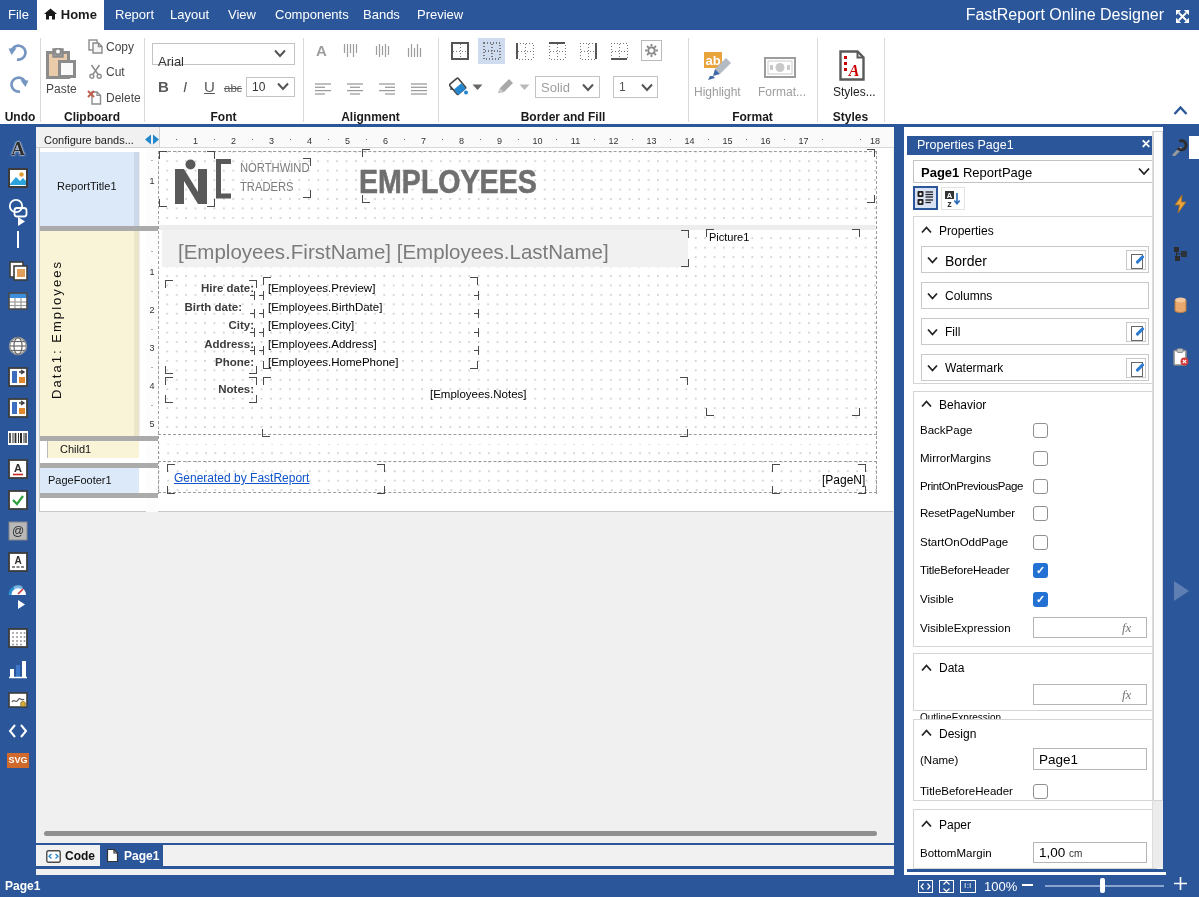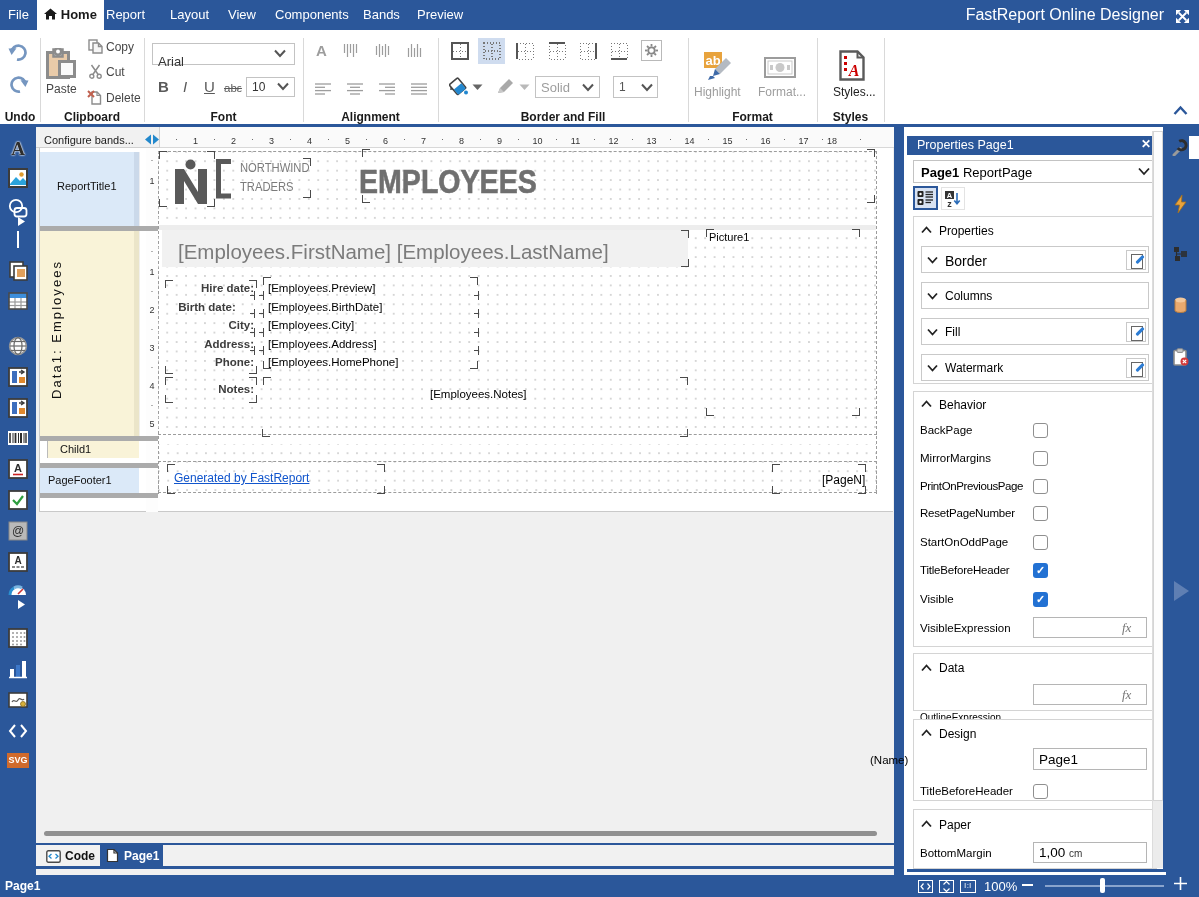--- a/index.html
+++ b/index.html
@@ -53,21 +53,21 @@
 .pgicon::after { content:""; position:absolute; left:8px; top:7px; width:10px; height:3px; background:#2c7cd4; transform:rotate(-45deg); border-radius:1px; }
 </style>
 </head>
 <body>
 
 <div class="abs" id="topbar"></div>
 <div class="tab" style="left:8px;">File</div>
 <div class="tab" id="hometab"><svg width="13" height="12" viewBox="0 0 13 12" style="vertical-align:-1px;">
       <path d="M6.5 0.5 L13 6 H11 V11.5 H8 V8 H5 V11.5 H2 V6 H0 Z" fill="#1a1a1a"></path>
     </svg> Home</div>
-<div class="tab" style="left:106px;">Report</div>
+<div class="tab" style="left:115px;">Report</div>
 <div class="tab" style="left:170px;">Layout</div>
 <div class="tab" style="left:228px;">View</div>
 <div class="tab" style="left:275px;">Components</div>
 <div class="tab" style="left:363px;">Bands</div>
 <div class="tab" style="left:417px;">Preview</div>
 <div id="apptitle">FastReport Online Designer</div>
 <svg class="abs" style="left:1176px;top:10px;" width="13" height="13" viewBox="0 0 15 15">
     <path d="M3.2 3.2 L11.8 11.8 M11.8 3.2 L3.2 11.8" stroke="#fff" stroke-width="2.2"></path>
     <path d="M0 0 h6 L0 6 Z" fill="#fff"></path>
     <path d="M15 0 v6 L9 0 Z" fill="#fff"></path>
@@ -483,21 +483,21 @@
 <div class="rn" style="left:456.5px;top:136px;">8</div>
 <div class="rn" style="left:494.5px;top:136px;">9</div>
 <div class="rn" style="left:532.5px;top:136px;">10</div>
 <div class="rn" style="left:570.5px;top:136px;">11</div>
 <div class="rn" style="left:608.5px;top:136px;">12</div>
 <div class="rn" style="left:646.5px;top:136px;">13</div>
 <div class="rn" style="left:684.5px;top:136px;">14</div>
 <div class="rn" style="left:722.5px;top:136px;">15</div>
 <div class="rn" style="left:760.5px;top:136px;">16</div>
 <div class="rn" style="left:798.5px;top:136px;">17</div>
-<div class="rn" style="left:827px;top:136px;">18</div>
+<div class="rn" style="left:870px;top:136px;">18</div>
 <div class="rd" style="left:171.5px;top:134px;">·</div>
 <div class="rd" style="left:209.5px;top:134px;">·</div>
 <div class="rd" style="left:247.5px;top:134px;">·</div>
 <div class="rd" style="left:285.5px;top:134px;">·</div>
 <div class="rd" style="left:323.5px;top:134px;">·</div>
 <div class="rd" style="left:361.5px;top:134px;">·</div>
 <div class="rd" style="left:399.5px;top:134px;">·</div>
 <div class="rd" style="left:437.5px;top:134px;">·</div>
 <div class="rd" style="left:475.5px;top:134px;">·</div>
 <div class="rd" style="left:513.5px;top:134px;">·</div>
@@ -572,21 +572,21 @@
 <div class="abs" style="left:162px;top:230px;width:526px;height:37px;background:#f1f1f1;"></div>
 <div class="abs" style="left:178px;top:240px;font-size:20.5px;color:#7b7b7b;">[Employees.FirstName] [Employees.LastName]</div>
 <div class="cm cmtr" style="left:681px;top:230px;"></div>
 <div class="cm cmbr" style="left:681px;top:259px;"></div>
 <div class="cm cmtl" style="left:706px;top:229px;"></div>
 <div class="cm cmtr" style="left:852px;top:229px;"></div>
 <div class="cm cmbl" style="left:706px;top:408px;"></div>
 <div class="cm cmbr" style="left:852px;top:408px;"></div>
 <div class="abs" style="left:709px;top:231px;font-size:11px;color:#000;">Picture1</div>
 <div class="fl" style="left:160px;top:282px;">Hire date:</div>
-<div class="fl" style="left:160px;top:300.5px;text-align:center;">Birth date:</div>
+<div class="fl" style="left:148px;top:300.5px;">Birth date:</div>
 <div class="fl" style="left:160px;top:319px;">City:</div>
 <div class="fl" style="left:160px;top:337.5px;">Address:</div>
 <div class="fl" style="left:160px;top:356px;">Phone:</div>
 <div class="fv" style="left:268px;top:282px;">[Employees.Preview]</div>
 <div class="fv" style="left:268px;top:300.5px;">[Employees.BirthDate]</div>
 <div class="fv" style="left:268px;top:319px;">[Employees.City]</div>
 <div class="fv" style="left:268px;top:337.5px;">[Employees.Address]</div>
 <div class="fv" style="left:268px;top:356px;">[Employees.HomePhone]</div>
 <div class="fl" style="left:160px;top:383px;">Notes:</div>
 <div class="fv" style="left:430px;top:388px;">[Employees.Notes]</div>
@@ -758,21 +758,21 @@
 <div class="abs" style="left:939px;top:661px;font-size:12px;color:#000;">Data</div>
 <div class="abs" style="left:920px;top:712px;font-size:10px;color:#000;">OutlineExpression</div>
 <div class="inp" style="left:1033px;top:684px;width:114px;"></div>
 <div class="abs fx" style="left:1122px;top:687px;">fx</div>
 
 <div class="secbox" style="left:913px;top:719px;height:82px;"></div>
 <svg class="abs" style="left:921px;top:729px;" width="11" height="8" viewBox="0 0 11 8">
       <path d="M1 6.5 L5.5 1.5 L10 6.5" fill="none" stroke="#222" stroke-width="1.8"></path>
     </svg>
 <div class="abs" style="left:939px;top:727px;font-size:12px;color:#000;">Design</div>
-<div class="abs" style="left:870px;top:754px;font-size:11.5px;color:#000;">(Name)</div>
+<div class="abs" style="left:920px;top:754px;font-size:11.5px;color:#000;">(Name)</div>
 <div class="inp" style="left:1033px;top:748px;width:114px;height:22px;"></div>
 <div class="abs" style="left:1039px;top:752px;font-size:13.5px;color:#000;">Page1</div>
 <div class="abs" style="left:920px;top:785px;font-size:11.5px;color:#000;">TitleBeforeHeader</div>
 <div class="cb" style="left:1033px;top:784px;"></div>
 
 <div class="secbox" style="left:913px;top:809px;height:60px;"></div>
 <svg class="abs" style="left:921px;top:820px;" width="11" height="8" viewBox="0 0 11 8">
       <path d="M1 6.5 L5.5 1.5 L10 6.5" fill="none" stroke="#222" stroke-width="1.8"></path>
     </svg>
 <div class="abs" style="left:939px;top:818px;font-size:12px;color:#000;">Paper</div>

